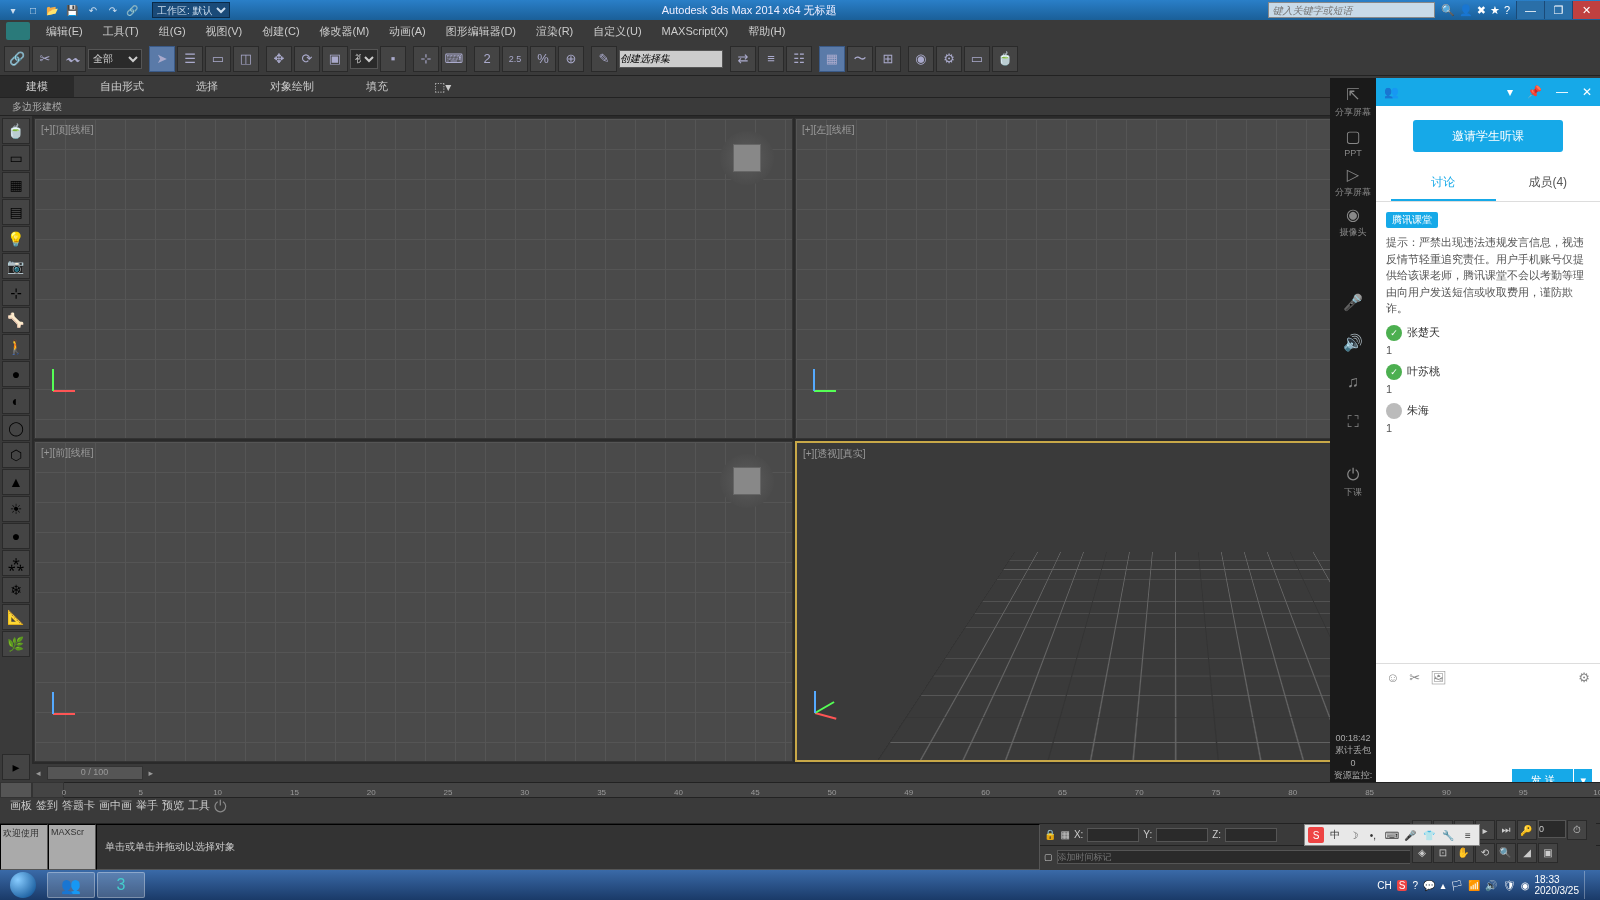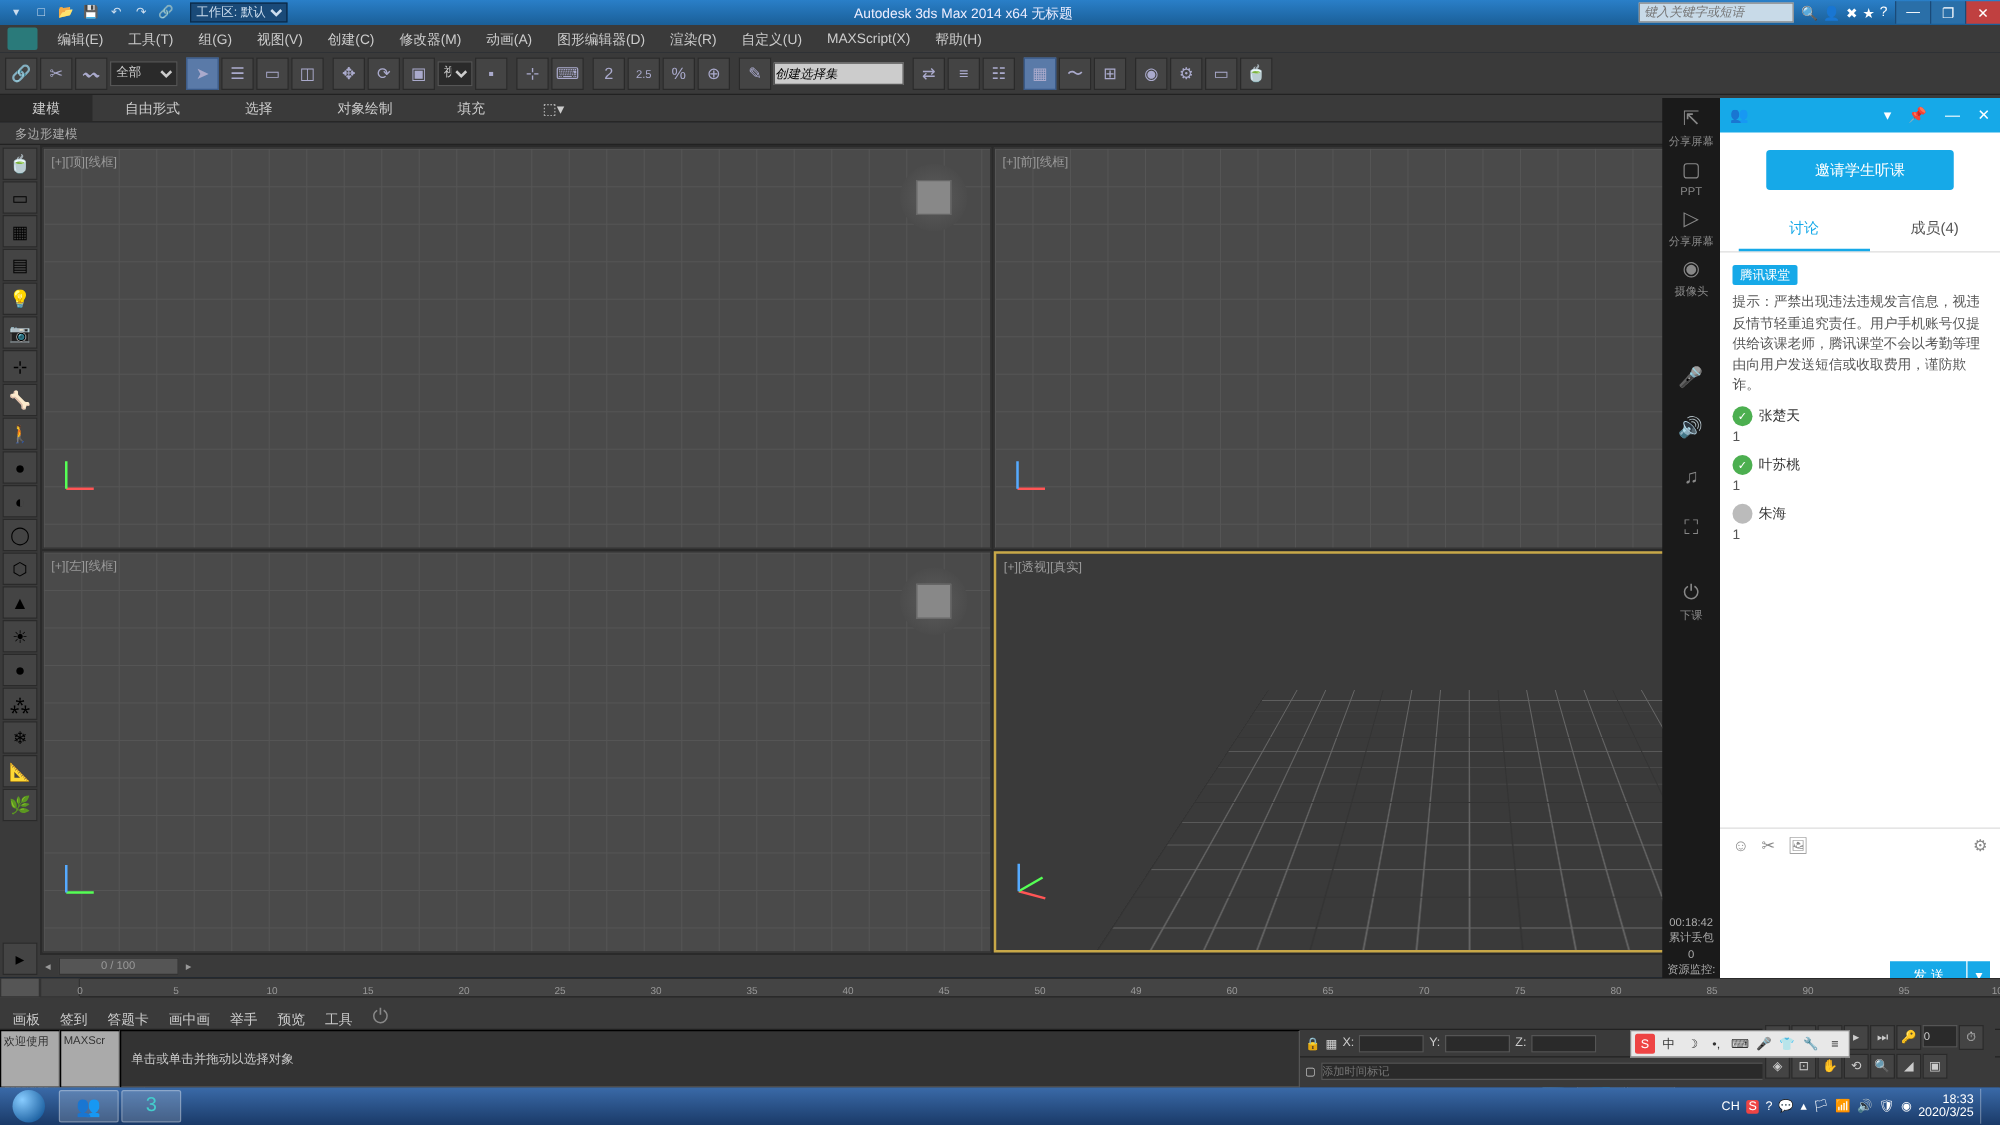--- a/index.html
+++ b/index.html
@@ -5,21 +5,21 @@
 * { margin: 0; padding: 0; box-sizing: border-box; font-family: "Microsoft YaHei", sans-serif; user-select: none; }
 body { width: 1600px; height: 900px; background: #0a1828; overflow: hidden; position: relative; }
 
 
 .titlebar { height: 20px; background: linear-gradient(#2a7fc8, #1a5f98); display: flex; align-items: center; color: #fff; font-size: 11px; }
 .titlebar .qat { display: flex; gap: 2px; padding: 0 4px; }
 .titlebar .qat-btn { width: 18px; height: 16px; display: flex; align-items: center; justify-content: center; color: #cde; font-size: 10px; }
 .titlebar .workspace { display: flex; align-items: center; margin-left: 6px; }
 .titlebar .workspace select { background: #1a4a78; color: #cde; border: 1px solid #0a2a48; font-size: 10px; height: 16px; }
 .titlebar .title-center { flex: 1; text-align: center; font-size: 11px; color: #eef; }
-.titlebar .search { width: 124px; height: 16px; background: #c8dae8; border: 1px solid #888; font-size: 10px; color: #666; font-style: italic; padding: 0 3px; }
+.titlebar .search { width: 167px; height: 16px; background: #c8dae8; border: 1px solid #888; font-size: 10px; color: #666; font-style: italic; padding: 0 3px; }
 .titlebar .title-icons { display: flex; gap: 4px; padding: 0 6px; }
 .titlebar .winbtns { display: flex; }
 .titlebar .winbtns div { width: 28px; height: 18px; background: #2a6fa8; border-left: 1px solid #1a4a78; display: flex; align-items: center; justify-content: center; color: #fff; font-size: 11px; }
 .titlebar .winbtns .close { background: #c04040; }
 
 
 .menubar { height: 22px; background: #3a3a3a; display: flex; align-items: center; padding: 3px 36px; gap: 0; }
 .menubar .menu-logo { position: absolute; left: 6px; width: 24px; height: 18px; background: #2a7a7a; border-radius: 2px; }
 .menubar .menu-item { color: #ccc; font-size: 11px; padding: 3px 10px; }
 
@@ -91,38 +91,38 @@
 .classroom .input-bar { border-top: 1px solid #ddd; }
 .classroom .input-bar .tools { display: flex; gap: 10px; padding: 6px 10px; color: #888; font-size: 13px; align-items: center; }
 .classroom .input-bar .tools .gear { margin-left: auto; }
 .classroom .input-bar textarea { width: 100%; height: 70px; border: none; resize: none; padding: 6px 10px; font-size: 12px; outline: none; }
 .classroom .input-bar .send-row { display: flex; justify-content: flex-end; padding: 4px 8px 8px; }
 .classroom .input-bar .send { background: #16a9e8; color: #fff; border: none; padding: 4px 18px; font-size: 11px; }
 
 
 .bottom { position: absolute; left: 0; right: 0; bottom: 30px; height: 88px; background: #3a3a3a; display: flex; flex-direction: column; }
 .bottom .track-row { height: 16px; background: #444; border-top: 1px solid #222; border-bottom: 1px solid #222; position: relative; display: flex; align-items: flex-end; color: #999; font-size: 8px; }
-.bottom .toolbar2 { height: 26px; display: flex; align-items: flex-end; gap: 16px; padding: 0 10px; color: #ccc; font-size: 11px; border-bottom: 1px solid #222; }
+.bottom .toolbar2 { height: 26px; display: flex; align-items: flex-start; gap: 4px; padding: 0 10px; color: #ccc; font-size: 11px; border-bottom: 1px solid #222; }
 .bottom .status { flex: 1; display: flex; }
 .bottom .status-left { width: 96px; display: flex; }
 .bottom .status-left .sb { flex:1; border: 1px inset #555; background: #aaa; color: #333; font-size: 9px; padding: 2px; overflow: hidden;}
 .bottom .status-prompt { flex: 1; border: 1px inset #555; background: #333; color: #ccc; font-size: 10px; padding: 4px 8px; display: flex; align-items: center; }
 .bottom .status-right { width: 560px; display: flex; flex-direction: column; }
 .bottom .coord-row { height: 22px; display: flex; align-items: center; gap: 4px; padding: 0 4px; font-size: 10px; color: #ccc; border-bottom: 1px solid #222;}
 .bottom .coord-row input { width: 52px; height: 14px; background: #2a2a2a; border: 1px solid #555; color: #ccc; font-size: 9px; }
 .bottom .coord-row .grid-lbl { margin-left: auto; }
 .bottom .key-row { height: 22px; display: flex; align-items: center; gap: 4px; padding: 0 4px; font-size: 9px; color: #ccc; }
 
 
 .taskbar { position: absolute; bottom: 0; left: 0; right: 0; height: 30px; background: linear-gradient(#3a6aa8, #1a3a68); display: flex; align-items: center; }
 .taskbar .start { width: 46px; height: 30px; display: flex; align-items: center; justify-content: center; }
 .taskbar .start .orb { width: 26px; height: 26px; border-radius: 50%; background: radial-gradient(circle at 30% 30%, #8cf, #048); }
 .taskbar .task-btn { width: 48px; height: 26px; margin: 0 1px; background: rgba(255,255,255,0.18); border: 1px solid rgba(255,255,255,0.3); border-radius: 2px; display:flex; align-items:center; justify-content:center; }
 .taskbar .tray { margin-left: auto; display: flex; align-items: center; gap: 5px; padding-right: 8px; color: #fff; font-size: 10px; }
-.taskbar .tray .clock { text-align: right; line-height: 1.1; }
+.taskbar .tray .clock { text-align: left; line-height: 1.1; }
 
 
 .ime { position: absolute; bottom: 54px; right: 120px; height: 22px; background: #e8e8e8; border: 1px solid #888; display: flex; align-items: center; gap: 3px; padding: 0 3px; font-size: 10px; color: #333; }
 .ime .i { width: 16px; height: 16px; display: flex; align-items: center; justify-content: center; }
 
 
 .transport { position: absolute; right: 4px; bottom: 34px; width: 186px; height: 48px; background: #3a3a3a; display: flex; flex-wrap: wrap; gap: 1px; padding: 2px; }
 .transport .tbtn { width: 20px; height: 20px; background: #444; border: 1px solid #2a2a2a; display: flex; align-items: center; justify-content: center; color: #ccc; font-size: 10px; }
 </style>
 </head>
@@ -257,38 +257,38 @@
       <div class="vp-grid vp-grid-ortho"></div>
       <div class="vp-viewcube">
             <div class="cube"></div>
           </div>
       <div class="vp-axis">
             <div class="ax" style="background:#f55;transform:rotate(0deg)"></div>
             <div class="ax" style="background:#5f5;transform:rotate(-90deg)"></div>
           </div>
     </div>
     <div class="viewport">
+      <div class="vp-label">[+][左][线框]</div>
+      <div class="vp-grid vp-grid-ortho"></div>
+      <div class="vp-viewcube">
+            <div class="cube"></div>
+          </div>
+      <div class="vp-axis">
+            <div class="ax" style="background:#5f5"></div>
+            <div class="ax" style="background:#5af;transform:rotate(-90deg)"></div>
+          </div>
+    </div>
+    <div class="viewport">
       <div class="vp-label">[+][前][线框]</div>
       <div class="vp-grid vp-grid-ortho"></div>
       <div class="vp-viewcube">
             <div class="cube"></div>
           </div>
       <div class="vp-axis">
             <div class="ax" style="background:#f55"></div>
-            <div class="ax" style="background:#5af;transform:rotate(-90deg)"></div>
-          </div>
-    </div>
-    <div class="viewport">
-      <div class="vp-label">[+][左][线框]</div>
-      <div class="vp-grid vp-grid-ortho"></div>
-      <div class="vp-viewcube">
-            <div class="cube"></div>
-          </div>
-      <div class="vp-axis">
-            <div class="ax" style="background:#5f5"></div>
             <div class="ax" style="background:#5af;transform:rotate(-90deg)"></div>
           </div>
     </div>
     <div class="viewport active" style="background:#3a3a3a">
       <div class="vp-label">[+][透视][真实]</div>
       <div class="persp-grid"></div>
       <div class="vp-viewcube">
             <div class="cube" style="transform:rotateX(20deg) rotateY(30deg)"></div>
           </div>
       <div class="vp-axis">

